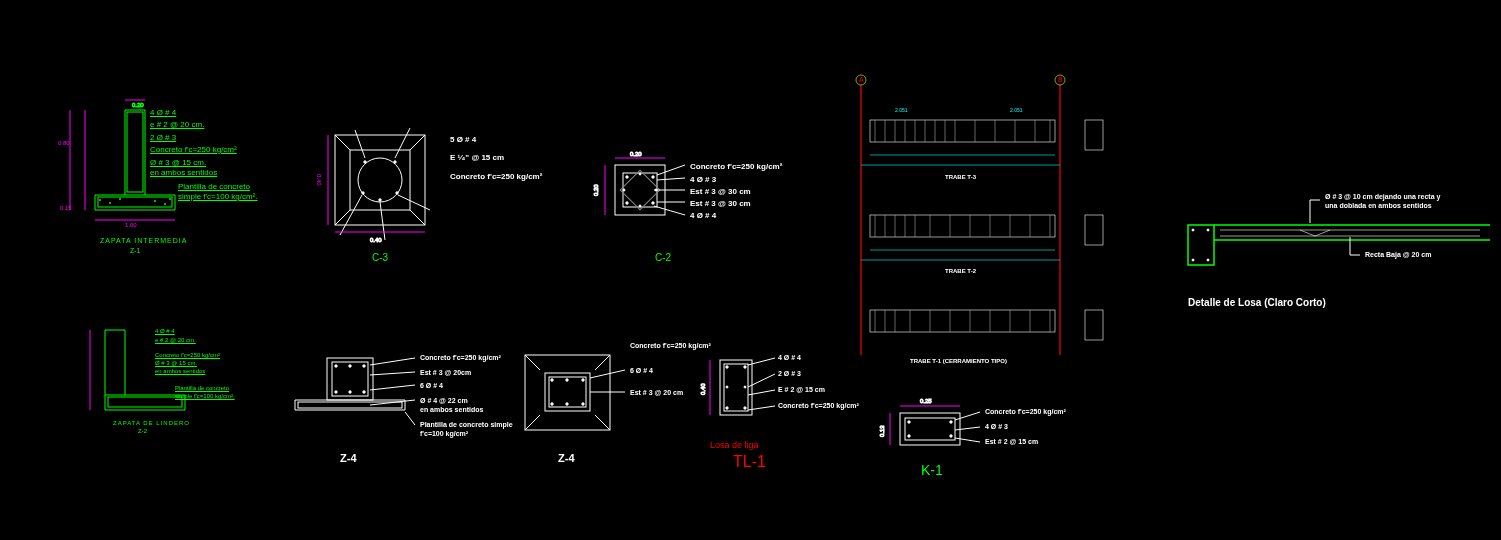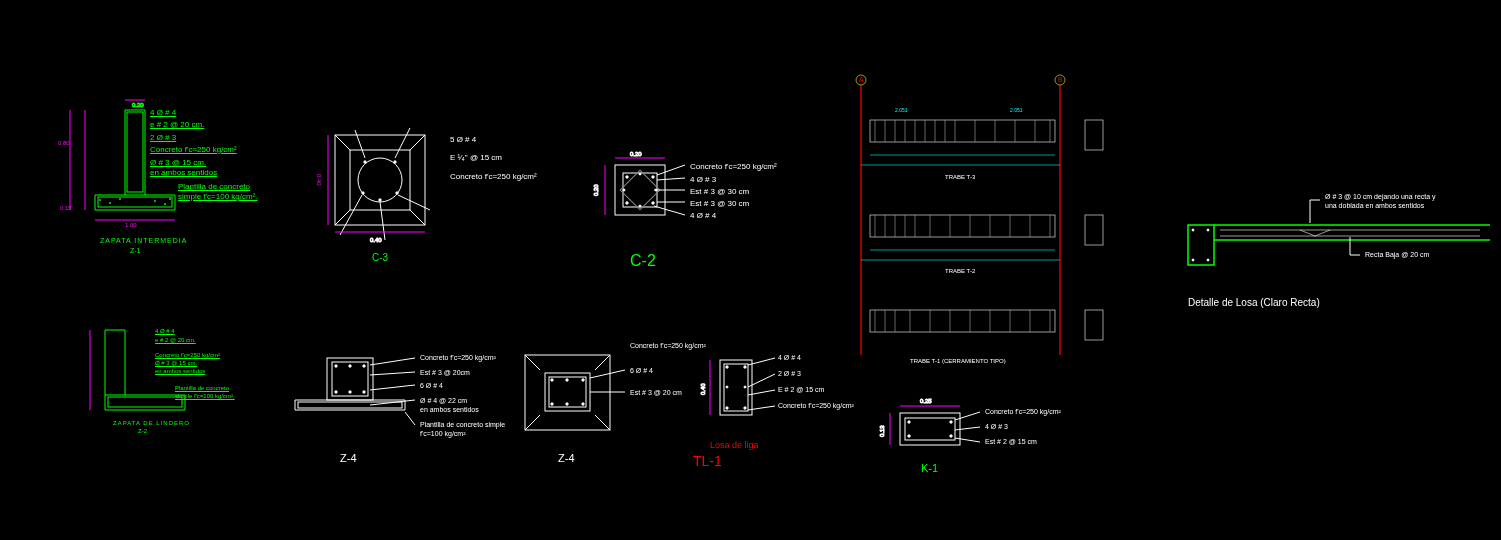--- a/index.html
+++ b/index.html
@@ -9,21 +9,21 @@
     width: 1501px;
     height: 540px;
     font-family: Arial, sans-serif;
     font-size: 8px;
     color: #fff;
     position: relative;
     overflow: hidden;
   }
   .label { position: absolute; white-space: nowrap; }
   .green { color: #00ff00; }
-  .white { color: #fff; }
+  .white { color: #fff; font-weight: bold; }
   .magenta { color: #ff00ff; }
   .cyan { color: #00ffff; }
   .red { color: #ff0000; }
   .underline { text-decoration: underline; }
   svg { position: absolute; top: 0; left: 0; }
 </style>
 </head>
 <body>
 
 <svg width="1501" height="540" viewBox="0 0 1501 540">
@@ -275,52 +275,52 @@
 <span class="label white" style="left:450px;top:153px">E ¹⁄₄" @ 15 cm</span>
 <span class="label white" style="left:450px;top:172px">Concreto f'c=250 kg/cm²</span>
 <span class="label green" style="left:372px;top:252px;font-size:10px">C-3</span>
 <span class="label magenta" style="left:316px;top:174px;font-size:6px;writing-mode:vertical-rl">0.40</span>
 
 <span class="label white" style="left:690px;top:162px">Concreto f'c=250 kg/cm²</span>
 <span class="label white" style="left:690px;top:175px">4 Ø # 3</span>
 <span class="label white" style="left:690px;top:187px">Est # 3 @ 30 cm</span>
 <span class="label white" style="left:690px;top:199px">Est # 3 @ 30 cm</span>
 <span class="label white" style="left:690px;top:211px">4 Ø # 4</span>
-<span class="label green" style="left:630px;top:252px;font-size:16px">C-2</span>
+<span class="label green" style="left:655px;top:252px;font-size:10px">C-2</span>
 
 <span class="label white" style="left:420px;top:354px;font-size:7px">Concreto f'c=250 kg/cm²</span>
 <span class="label white" style="left:420px;top:369px;font-size:7px">Est # 3 @ 20cm</span>
 <span class="label white" style="left:420px;top:382px;font-size:7px">6 Ø # 4</span>
 <span class="label white" style="left:420px;top:397px;font-size:7px">Ø # 4 @ 22 cm</span>
 <span class="label white" style="left:420px;top:406px;font-size:7px">en ambos sentidos</span>
 <span class="label white" style="left:420px;top:421px;font-size:7px">Plantilla de concreto simple</span>
 <span class="label white" style="left:420px;top:430px;font-size:7px">f'c=100 kg/cm²</span>
 <span class="label white" style="left:340px;top:452px;font-size:11px">Z-4</span>
 
 <span class="label white" style="left:630px;top:342px;font-size:7px">Concreto f'c=250 kg/cm²</span>
 <span class="label white" style="left:630px;top:367px;font-size:7px">6 Ø # 4</span>
 <span class="label white" style="left:630px;top:389px;font-size:7px">Est # 3 @ 20 cm</span>
 <span class="label white" style="left:558px;top:452px;font-size:11px">Z-4</span>
 
 <span class="label white" style="left:778px;top:354px;font-size:7px">4 Ø # 4</span>
 <span class="label white" style="left:778px;top:370px;font-size:7px">2 Ø # 3</span>
 <span class="label white" style="left:778px;top:386px;font-size:7px">E # 2 @ 15 cm</span>
 <span class="label white" style="left:778px;top:402px;font-size:7px">Concreto f'c=250 kg/cm²</span>
 <span class="label red" style="left:710px;top:440px;font-size:9px">Losa de liga</span>
-<span class="label red" style="left:693px;top:453px;font-size:14px">TL-1</span>
+<span class="label red" style="left:733px;top:453px;font-size:16px">TL-1</span>
 
 <span class="label red" style="left:859px;top:76px;font-size:7px">A</span>
 <span class="label red" style="left:1058px;top:76px;font-size:7px">B</span>
 <span class="label white" style="left:945px;top:174px;font-size:6px">TRABE T-3</span>
 <span class="label white" style="left:945px;top:268px;font-size:6px">TRABE T-2</span>
 <span class="label white" style="left:910px;top:358px;font-size:6px">TRABE T-1 (CERRAMIENTO TIPO)</span>
 <span class="label cyan" style="left:895px;top:107px;font-size:5px">2.051</span>
 <span class="label cyan" style="left:1010px;top:107px;font-size:5px">2.051</span>
 
 <span class="label white" style="left:985px;top:408px;font-size:7px">Concreto f'c=250 kg/cm²</span>
 <span class="label white" style="left:985px;top:423px;font-size:7px">4 Ø # 3</span>
 <span class="label white" style="left:985px;top:438px;font-size:7px">Est # 2 @ 15 cm</span>
-<span class="label green" style="left:921px;top:462px;font-size:11px">K-1</span>
+<span class="label green" style="left:921px;top:462px;font-size:14px">K-1</span>
 
 <span class="label white" style="left:1325px;top:193px;font-size:7px">Ø # 3 @ 10 cm dejando una recta y</span>
 <span class="label white" style="left:1325px;top:202px;font-size:7px">una doblada en ambos sentidos</span>
 <span class="label white" style="left:1365px;top:251px;font-size:7px">Recta Baja @ 20 cm</span>
-<span class="label white" style="left:1188px;top:297px;font-size:10px">Detalle de Losa (Claro Recta)</span>
+<span class="label white" style="left:1188px;top:297px;font-size:10px">Detalle de Losa (Claro Corto)</span>
 
 </body></html>

